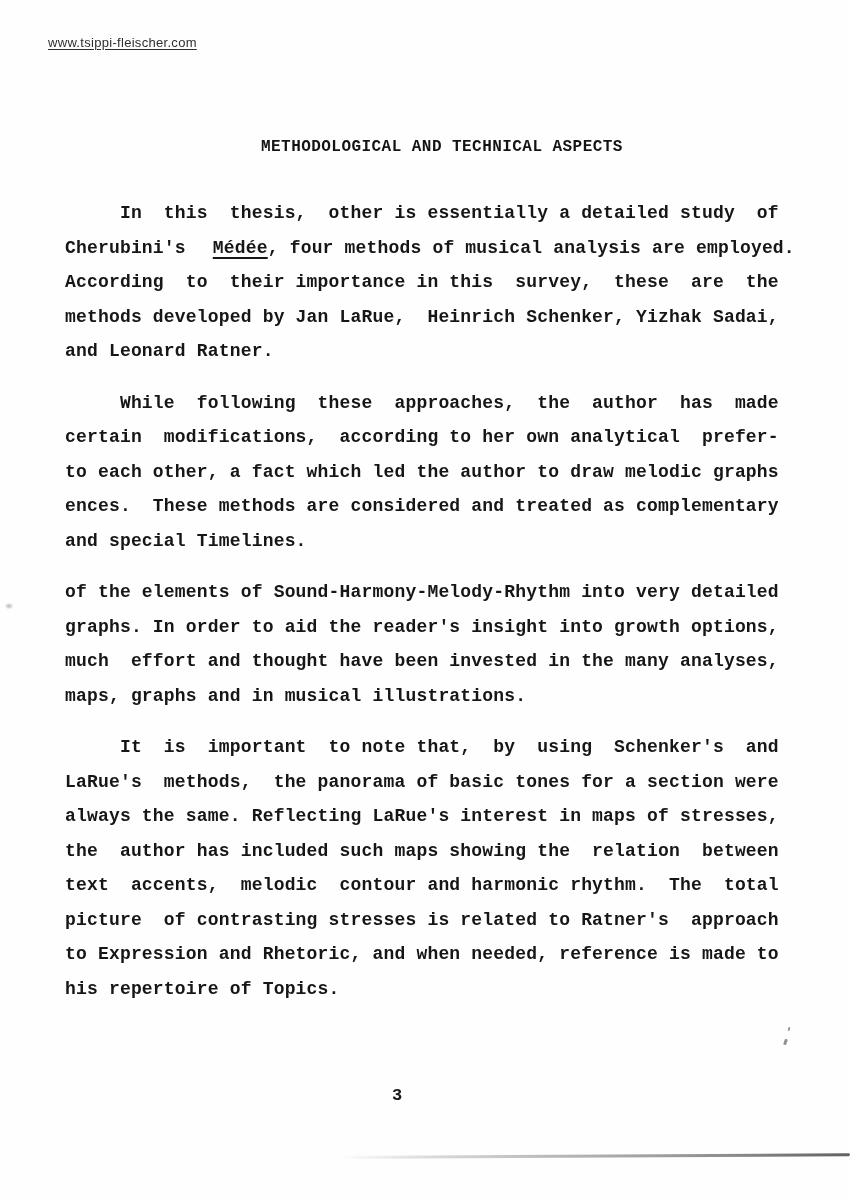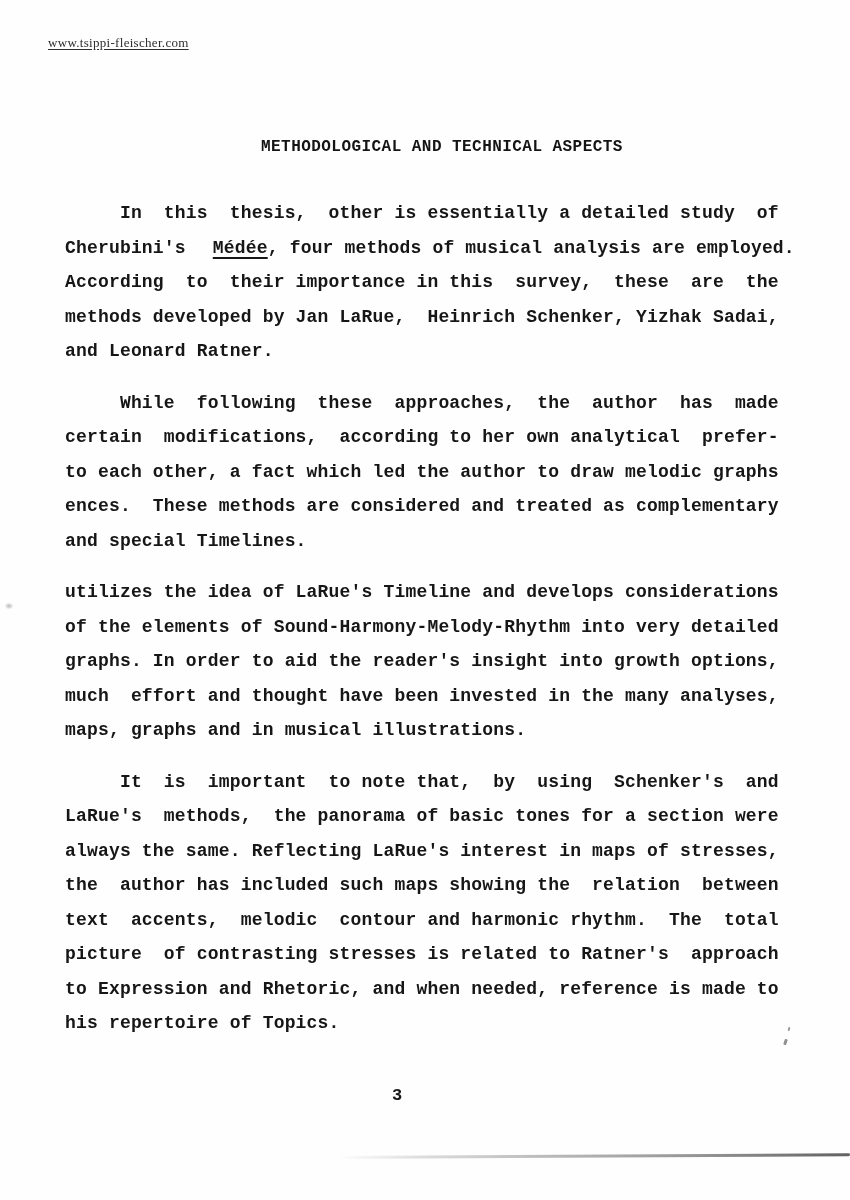--- a/index.html
+++ b/index.html
@@ -12,21 +12,21 @@
     width: 850px;
     height: 1200px;
     background: #fefefe;
     overflow: hidden;
     font-family: "Liberation Mono", "DejaVu Sans Mono", monospace;
   }
   .site-url {
     position: absolute;
     left: 48px;
     top: 35px;
-    font-family: Liberation Serif, serif;
+    font-family: Liberation Sans, sans-serif;
     font-size: 13px;
     color: #2e2e2e;
     text-decoration: underline;
     text-underline-offset: 2px;
     letter-spacing: 0.3px;
   }
   .doc-title {
     position: absolute;
     left: 255px;
     top: 138px;
@@ -135,21 +135,20 @@
         <div class="line">and Leonard Ratner.</div>
       </div>
       <div class="para">
         <div class="line">     While  following  these  approaches,  the  author  has  made</div>
         <div class="line">certain  modifications,  according to her own analytical  prefer-</div>
         <div class="line">to each other, a fact which led the author to draw melodic graphs</div>
         <div class="line">ences.  These methods are considered and treated as complementary</div>
         <div class="line">and special Timelines.</div>
       </div>
       <div class="para">
-        <div class="line">utilizes the idea of LaRue's Timeline and develops considerations</div>
         <div class="line">of the elements of Sound-Harmony-Melody-Rhythm into very detailed</div>
         <div class="line">graphs. In order to aid the reader's insight into growth options,</div>
         <div class="line">much  effort and thought have been invested in the many analyses,</div>
         <div class="line">maps, graphs and in musical illustrations.</div>
       </div>
       <div class="para">
         <div class="line">     It  is  important  to note that,  by  using  Schenker's  and</div>
         <div class="line">LaRue's  methods,  the panorama of basic tones for a section were</div>
         <div class="line">always the same. Reflecting LaRue's interest in maps of stresses,</div>
         <div class="line">the  author has included such maps showing the  relation  between</div>

